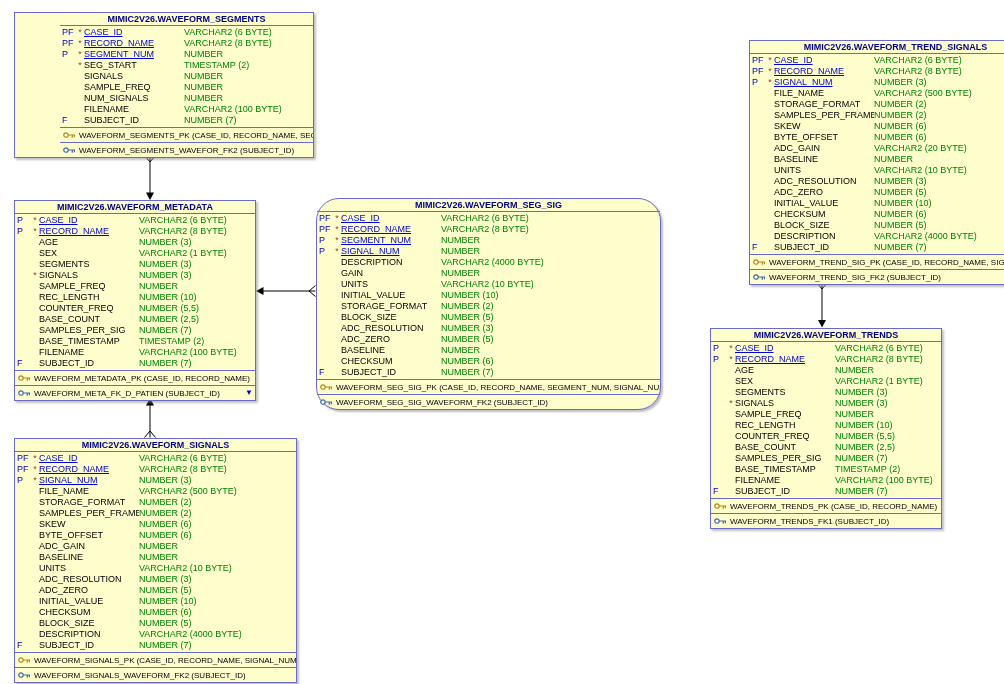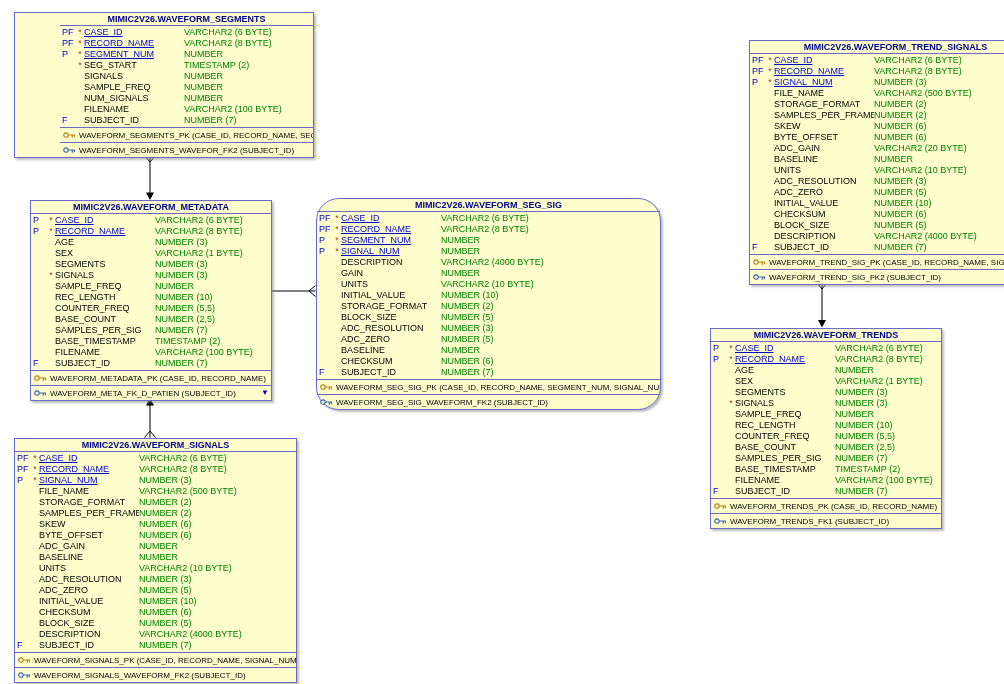--- a/index.html
+++ b/index.html
@@ -33,21 +33,21 @@
     padding: 0 2px 0 3px;
     font-size: 8px; color: #000000;
     white-space: nowrap; overflow: hidden;
   }
   .key-glyph { width: 13px; height: 8px; flex: none; }
   .key-glyph.pk { color: #B8860B; }
   .key-glyph.fk { color: #4169AA; }
   .fk-more { margin-left: auto; color: #0000CD; font-size: 8px; line-height: 8px; flex: none; }
 
   .e-segments      { left: 14px;  top: 12px;  width: 300px; padding-left: 45px; }
-  .e-metadata      { left: 30px;  top: 200px; width: 242px; }
+  .e-metadata      { left: 14px;  top: 200px; width: 242px; }
   .e-seg-sig       { left: 316px; top: 198px; width: 345px; border-radius: 23px; }
   .e-trend-signals { left: 710px; top: 40px;  width: 293px; margin-left: 39px; }
   .e-trends        { left: 710px; top: 328px; width: 232px; }
   .e-signals       { left: 14px;  top: 438px; width: 283px; }
 
   svg.overlay { position: absolute; left: 0; top: 0; pointer-events: none; }
   .rel-line  { stroke: #000000; stroke-width: 1; fill: none; }
   .rel-arrow { fill: #000000; stroke: none; }
 </style>
 </head>

